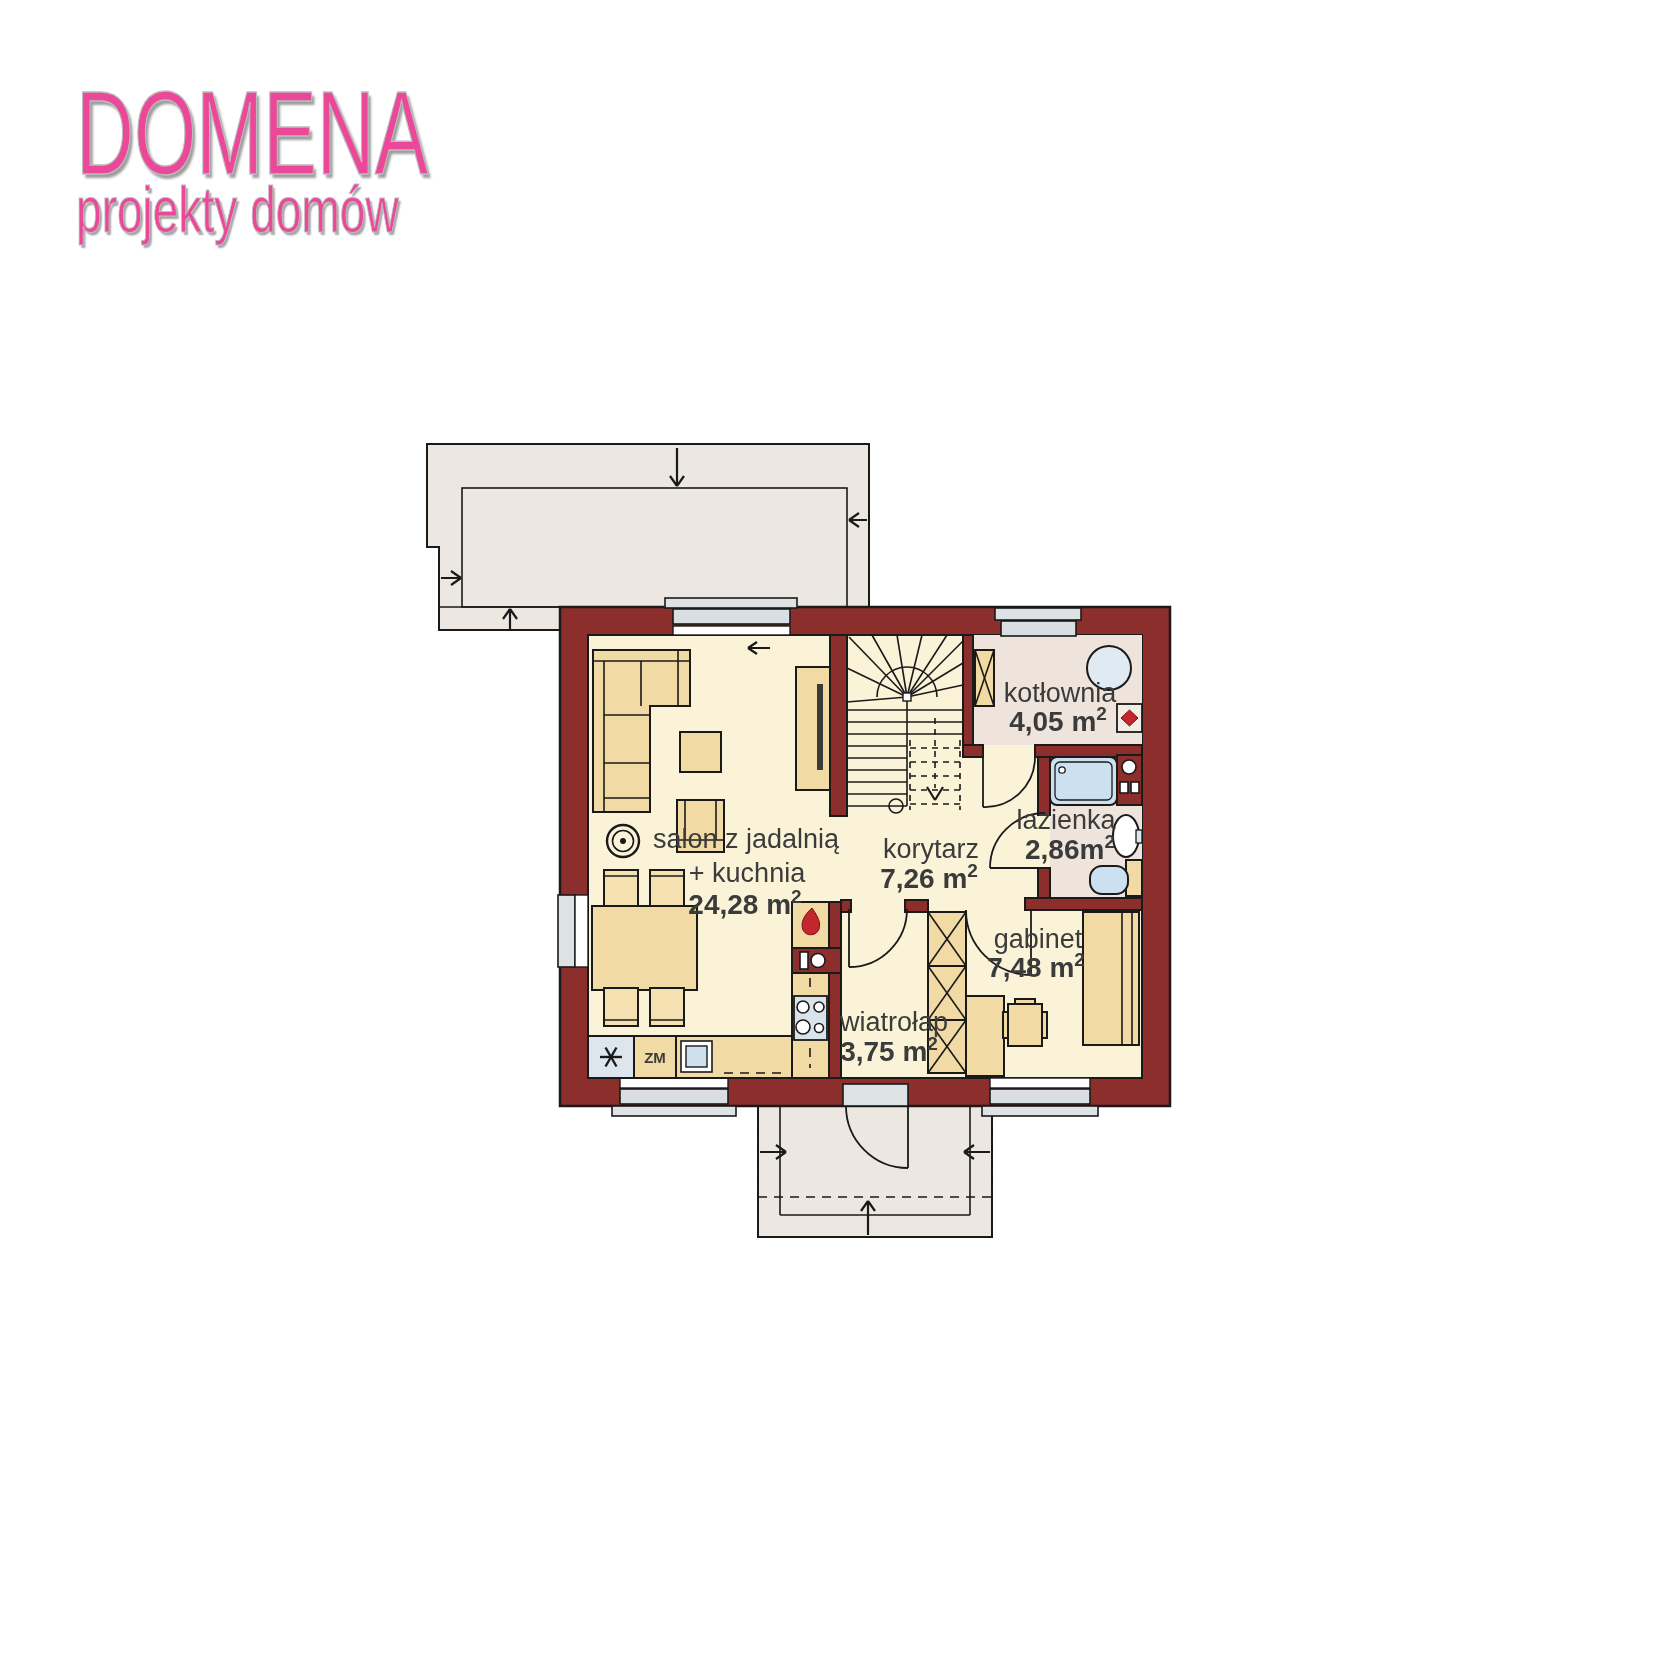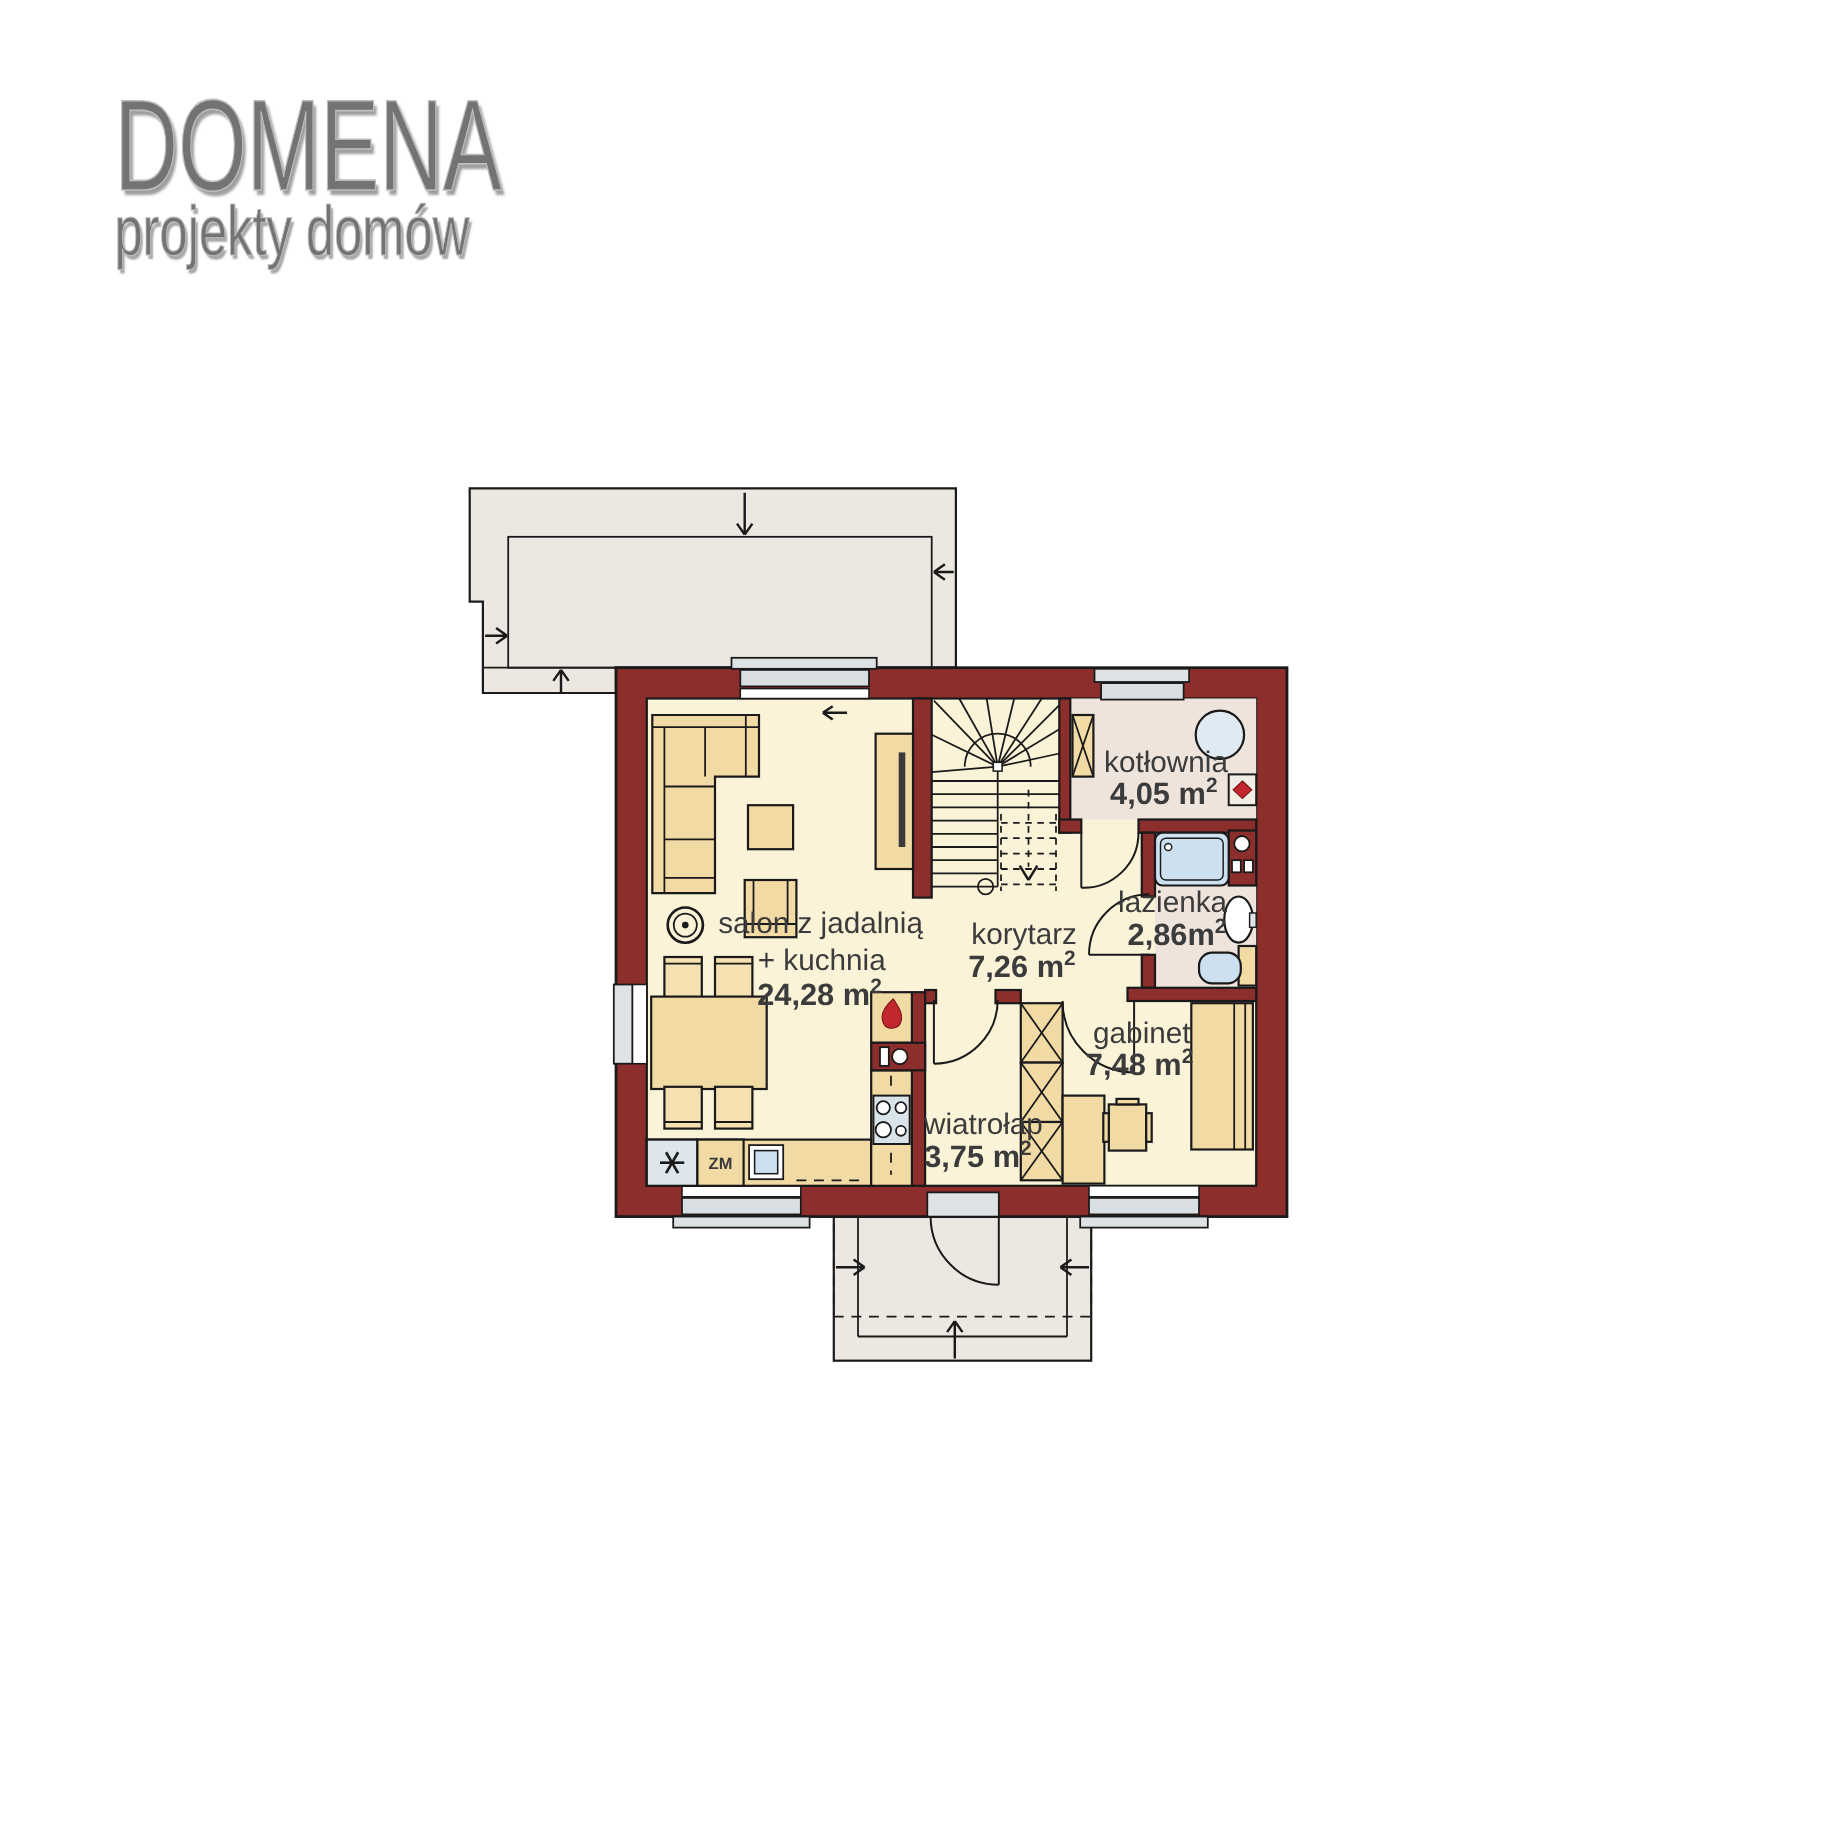--- a/index.html
+++ b/index.html
@@ -1,18 +1,18 @@
 <!DOCTYPE html>
 <html><head>
 <meta charset="utf-8">
 <style>
   html,body{margin:0;padding:0;background:#ffffff;}
   body{width:1680px;height:1680px;position:relative;overflow:hidden;
        font-family:"Liberation Sans",sans-serif;}
-  .logo{position:absolute;left:104px;top:74px;color:#737373;}
+  .logo{position:absolute;left:76px;top:74px;color:#ec4899;}
   .logo-title{font-size:118px;line-height:1.0;font-weight:normal;
     transform:scaleX(.68);transform-origin:left top;white-space:nowrap;
     -webkit-text-stroke:1.5px #bdbdbd;
     text-shadow:4px 4px 3px #9e9e9e;}
   .logo-subtitle{font-size:64px;line-height:1.0;margin-top:-14px;
     transform:scaleX(.72);transform-origin:left top;white-space:nowrap;
     -webkit-text-stroke:1px #bdbdbd;
     text-shadow:3px 3px 2px #a6a6a6;}
   svg{position:absolute;left:0;top:0;}
   .wall{fill:#8C2E2B;stroke:#1a1a1a;stroke-width:2;}

